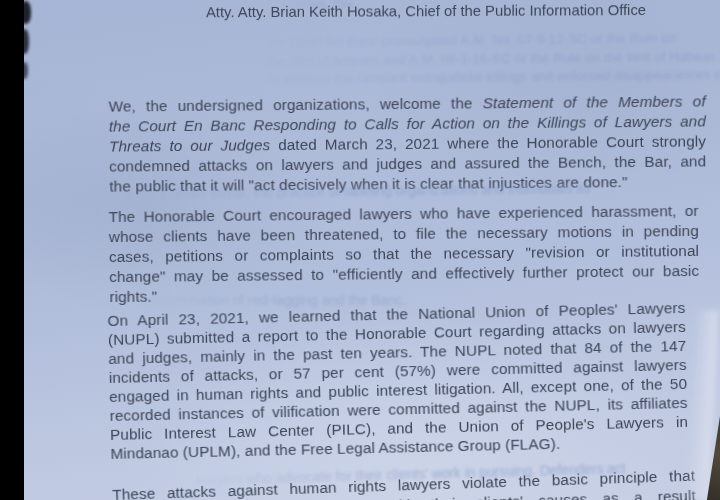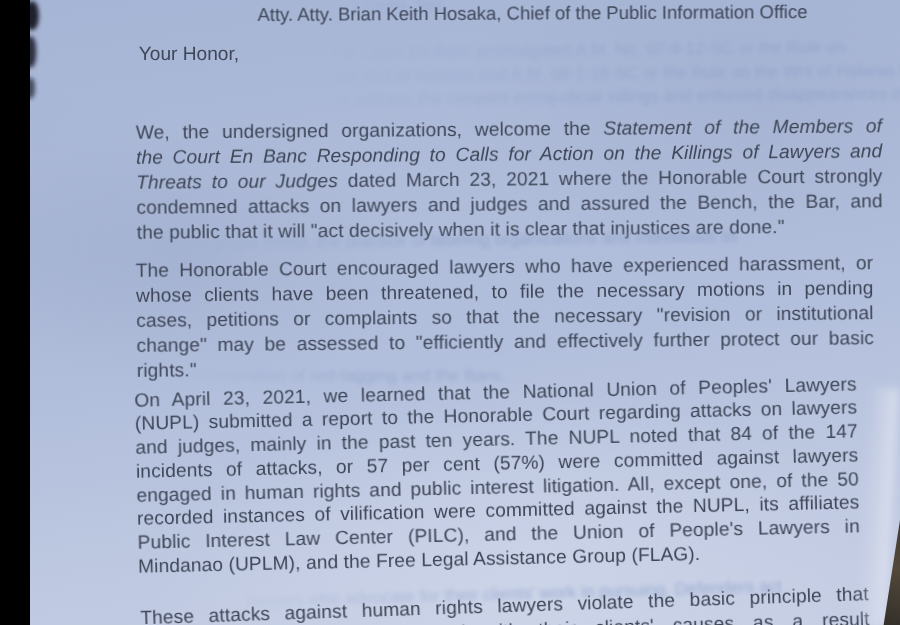--- a/index.html
+++ b/index.html
@@ -64,21 +64,20 @@
 <div class="page">
 
   <div class="edge-mark m1"></div>
   <div class="edge-mark m2"></div>
   <div class="edge-mark m3"></div>
 
   <div class="block ghost b-ghost-top">Leonen, Sec</div>
 
   <div class="block b-header">Atty. Atty. Brian Keith Hosaka, Chief of the Public Information Office</div>
 
-  <div class="block b-salutation">Your Honor,</div>
 
   <div class="block ghost b-ghost-a" id="ghost-a">
       <div>the Court En Banc promulgated A.M. No. 07-9-12-SC or the Rule on</div>
       <div>the Writ of Amparo and A.M. 08-1-16-SC or the Rule on the Writ of Habeas Data</div>
       <div>to address the rampant extrajudicial killings and enforced disappearances in the</div>
     </div>
 
   <div class="block para b-p1" id="p1">
       <div class="jline"><span>We, the undersigned organizations, welcome the </span><em>Statement of the Members of</em></div>
       <div class="jline"><em>the Court En Banc Responding to Calls for Action on the Killings of Lawyers and</em></div>

